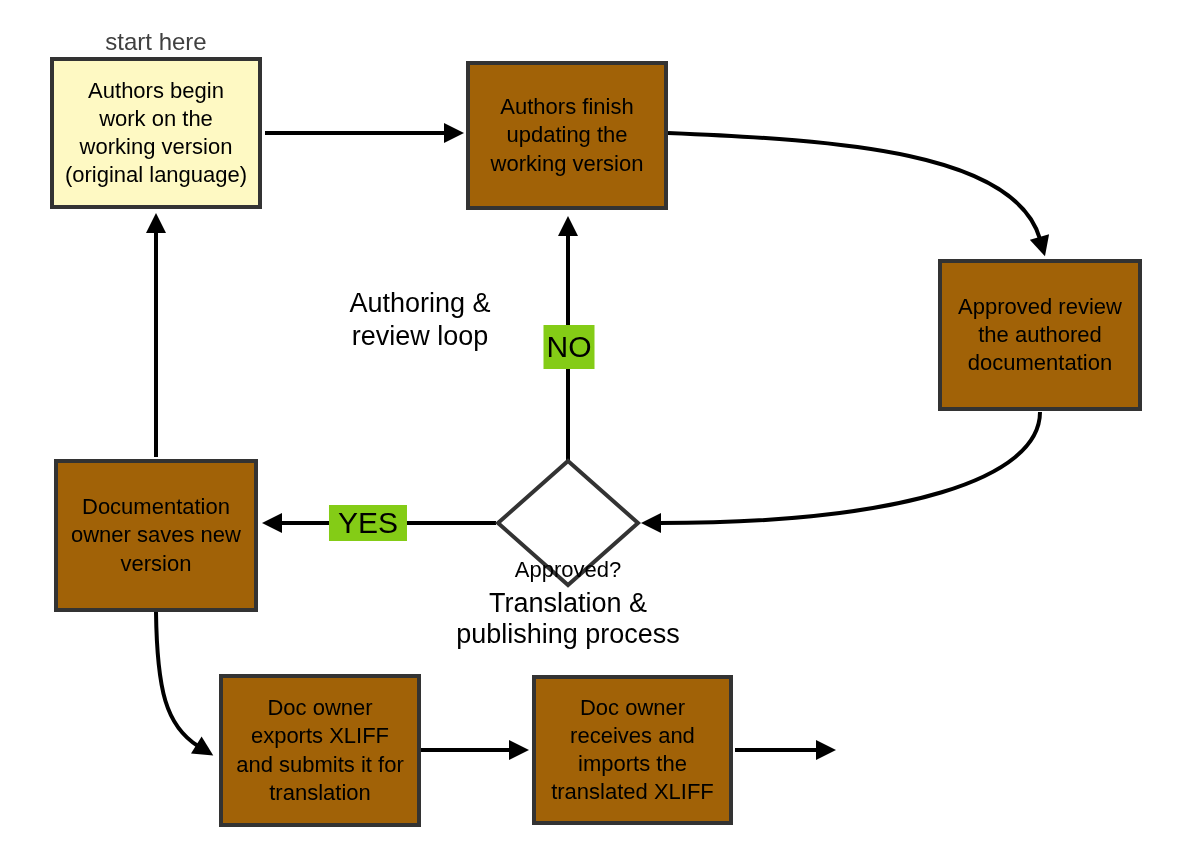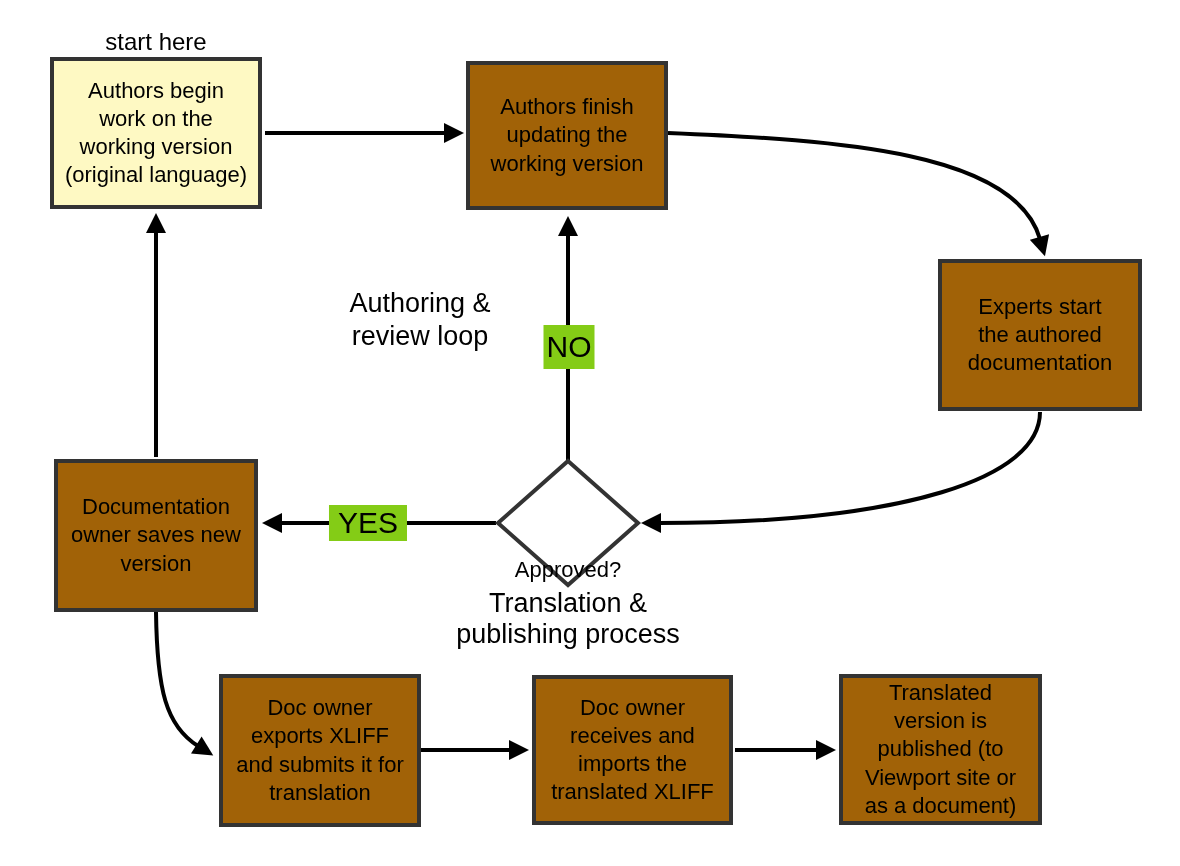--- a/index.html
+++ b/index.html
@@ -112,56 +112,51 @@
 
     <path d="M156 612 C 157 690, 166 726, 198 746" fill="none" stroke="#000000" stroke-width="4" marker-end="url(#arrow)"></path>
 
     <path d="M421 750 L511 750" fill="none" stroke="#000000" stroke-width="4" marker-end="url(#arrow)"></path>
 
     <path d="M735 750 L818 750" fill="none" stroke="#000000" stroke-width="4" marker-end="url(#arrow)"></path>
 
     <polygon points="568,461 638,523 568,585 498,523" fill="#ffffff" stroke="#333333" stroke-width="4"></polygon>
   </svg>
 
-  <div class="floating-label label-start-here" style="color:#000000">start here</div>
+  <div class="floating-label label-start-here" style="color:#404040">start here</div>
 
   <div class="node node-start">Authors begin
 work on the
 working version
 (original language)</div>
 
   <div class="node node-finish">Authors finish
 updating the
 working version</div>
 
-  <div class="node node-experts">Experts start
+  <div class="node node-experts">Approved review
 the authored
 documentation</div>
 
   <div class="decision-text">Approved?</div>
 
   <div class="node node-owner">Documentation
 owner saves new
 version</div>
 
   <div class="node node-export">Doc owner
 exports XLIFF
 and submits it  for
 translation</div>
 
   <div class="node node-import">Doc owner
 receives and
 imports the
 translated XLIFF</div>
 
-  <div class="node node-publish">Translated
-version is
-published (to
-Viewport site or
-as a document)</div>
 
   <div class="floating-label label-authoring">Authoring &amp;
 review loop</div>
 
   <div class="floating-label label-translation">Translation &amp;
 publishing process</div>
 
   <div class="edge-label edge-label-no">NO</div>
 
   <div class="edge-label edge-label-yes">YES</div>

